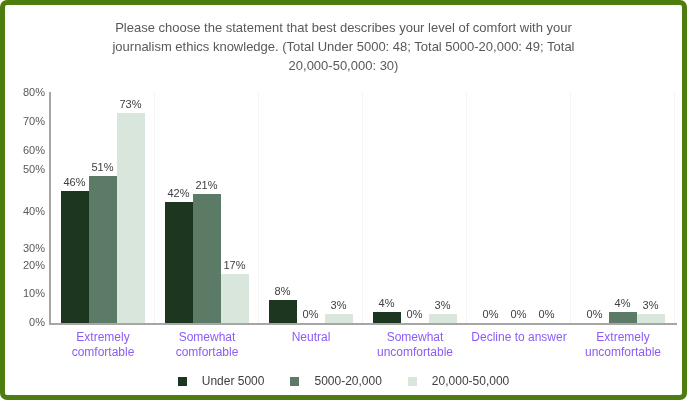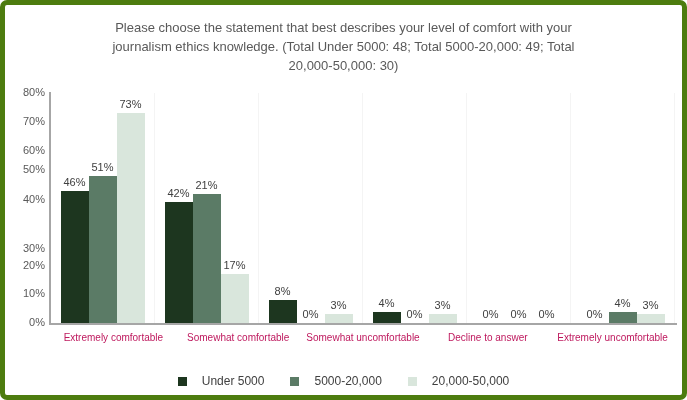--- a/index.html
+++ b/index.html
@@ -81,23 +81,23 @@
   
   .x-labels {
     position:absolute;
     left:46px; top:325px;
     width:624px;
     display:flex;
   }
   .category-label {
     flex:1;
     text-align:center;
-    font-size:10px;
+    font-size:12px;
     line-height:15px;
-    color:#be185d;
+    color:#8b5cf6;
     padding:0 4px;
   }
 
   
   .legend {
     position:absolute;
     left:0; right:0; top:369px;
     display:flex;
     justify-content:center;
     gap:26px;
@@ -120,21 +120,21 @@
     <span>Please choose the statement that best describes your level of comfort with your</span>
     <span>journalism ethics knowledge. (Total Under 5000: 48; Total 5000-20,000: 49; Total</span>
     <span>20,000-50,000: 30)</span>
   </div>
 
   <div id="yTicks">
       <div class="y-tick" style="top: 311px;">0%</div>
       <div class="y-tick" style="top: 282.25px;">10%</div>
       <div class="y-tick" style="top: 253.5px;">20%</div>
       <div class="y-tick" style="top: 224.75px; margin-top: 12px;">30%</div>
-      <div class="y-tick" style="top: 188px;">40%</div>
+      <div class="y-tick" style="top: 200px;">40%</div>
       <div class="y-tick" style="top: 158px;">50%</div>
       <div class="y-tick" style="top: 139px;">60%</div>
       <div class="y-tick" style="top: 109.75px;">70%</div>
       <div class="y-tick" style="top: 81px;">80%</div>
     </div>
 
   <div class="axis-y-line"></div>
   <div class="axis-x-line"></div>
 
   <div class="plot" id="plot">
@@ -220,20 +220,21 @@
         <div class="bar-col">
           <div class="bar-value-label">3%</div>
           <div class="bar" style="height: 8.625px; background: rgb(217, 230, 220);"></div>
         </div>
       </div>
     </div>
 
   <div class="x-labels" id="xLabels">
       <div class="category-label">Extremely comfortable</div>
       <div class="category-label">Somewhat comfortable</div>
+      <div class="category-label">Neutral</div>
       <div class="category-label">Somewhat uncomfortable</div>
       <div class="category-label">Decline to answer</div>
       <div class="category-label">Extremely uncomfortable</div>
     </div>
 
   <div class="legend" id="legend">
       <div class="legend-item">
         <span class="legend-swatch" style="background: rgb(29, 54, 31);"></span>
         <span>Under 5000</span>
       </div>

